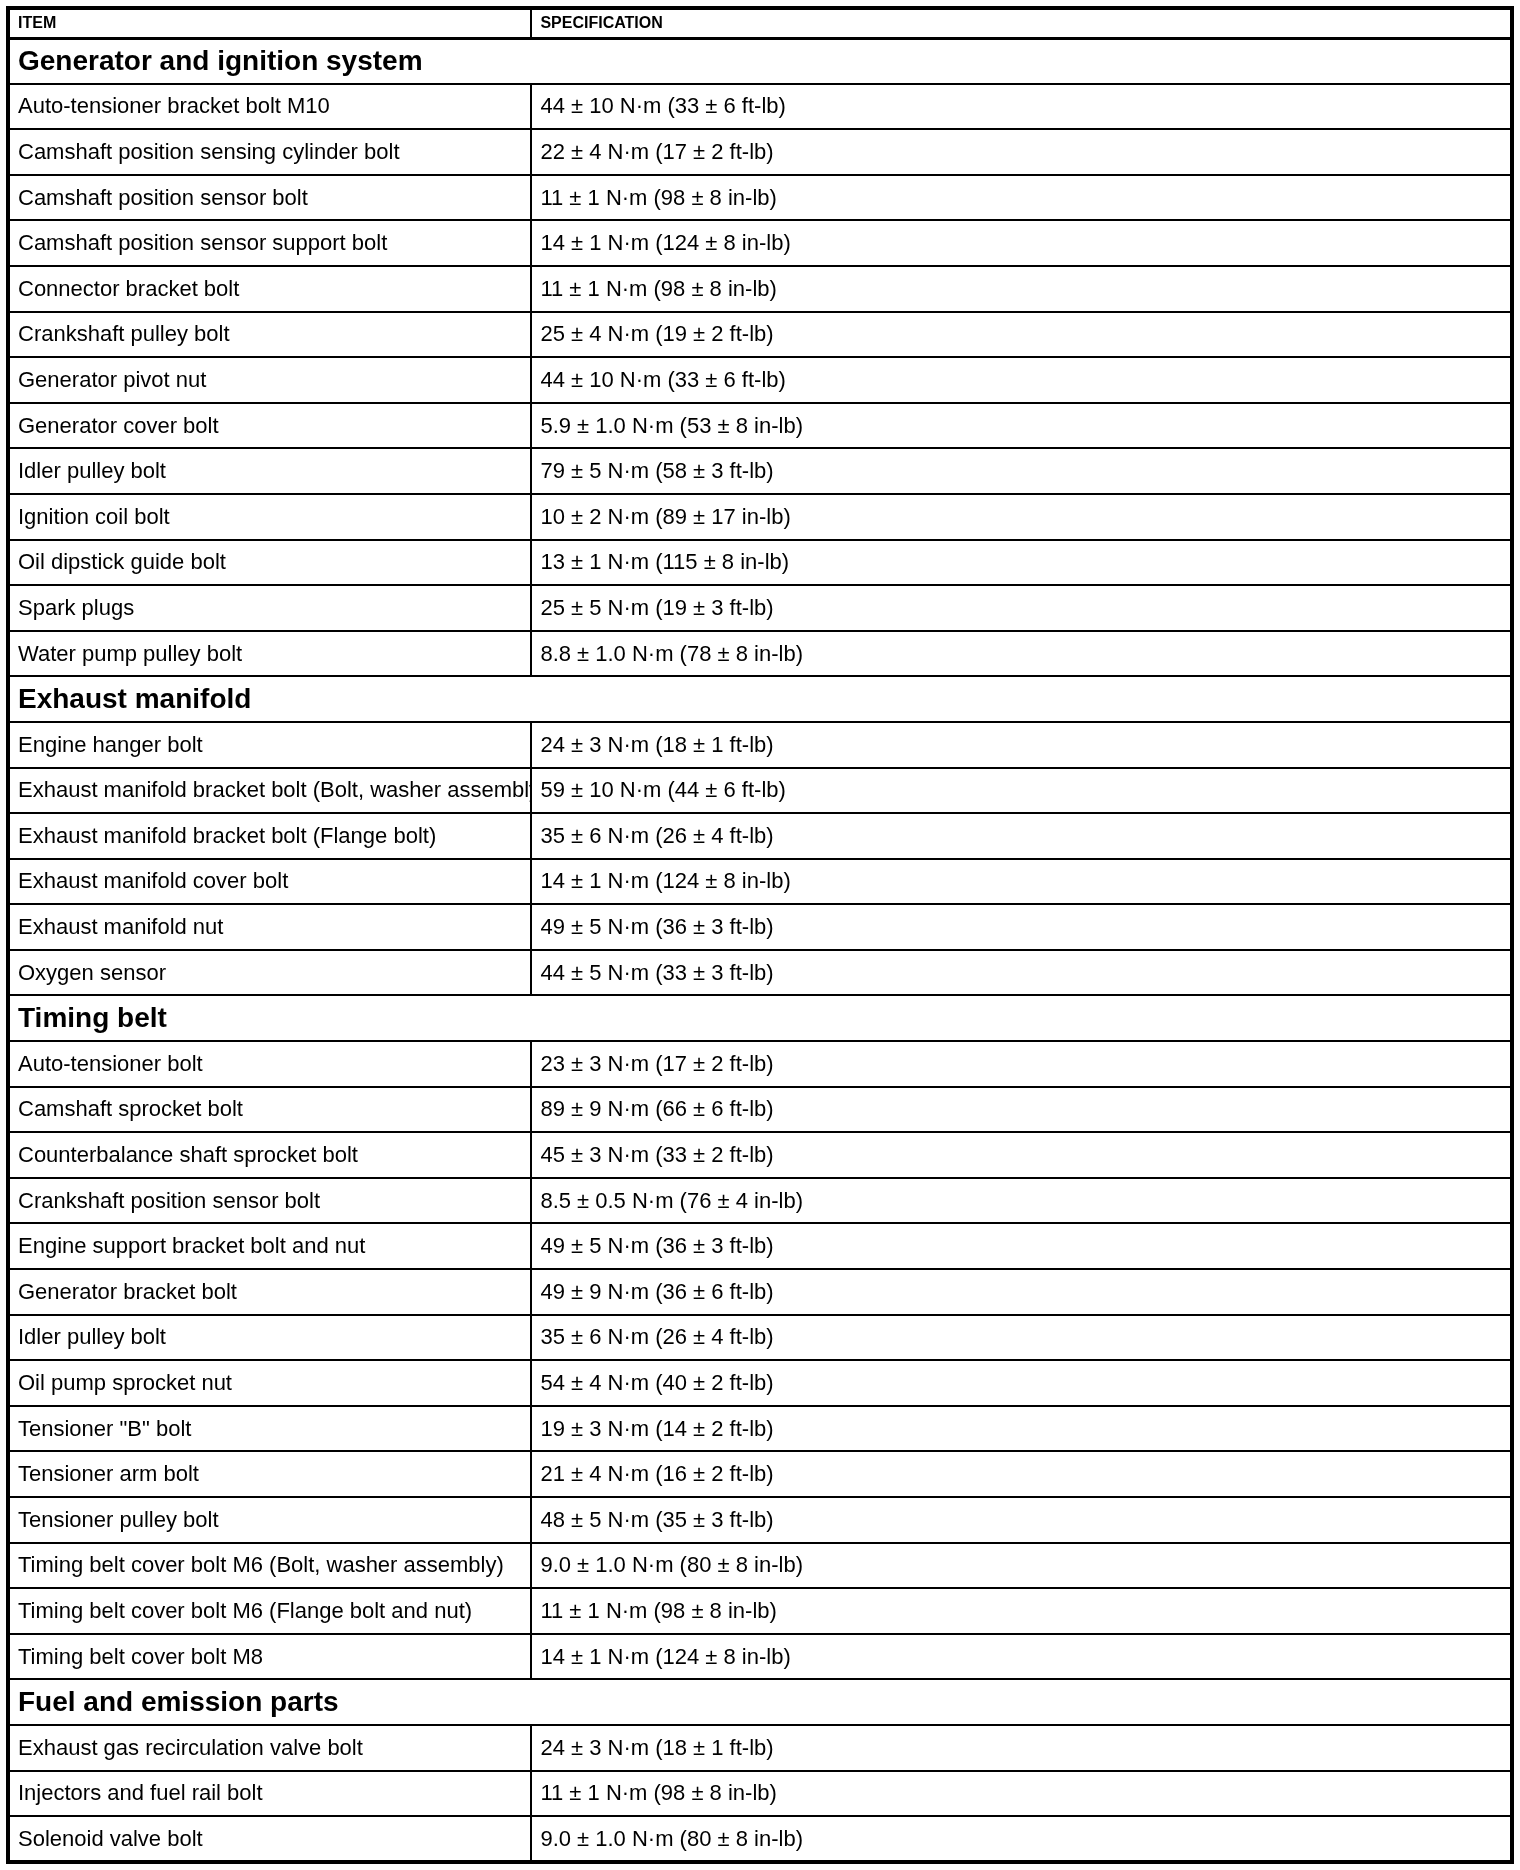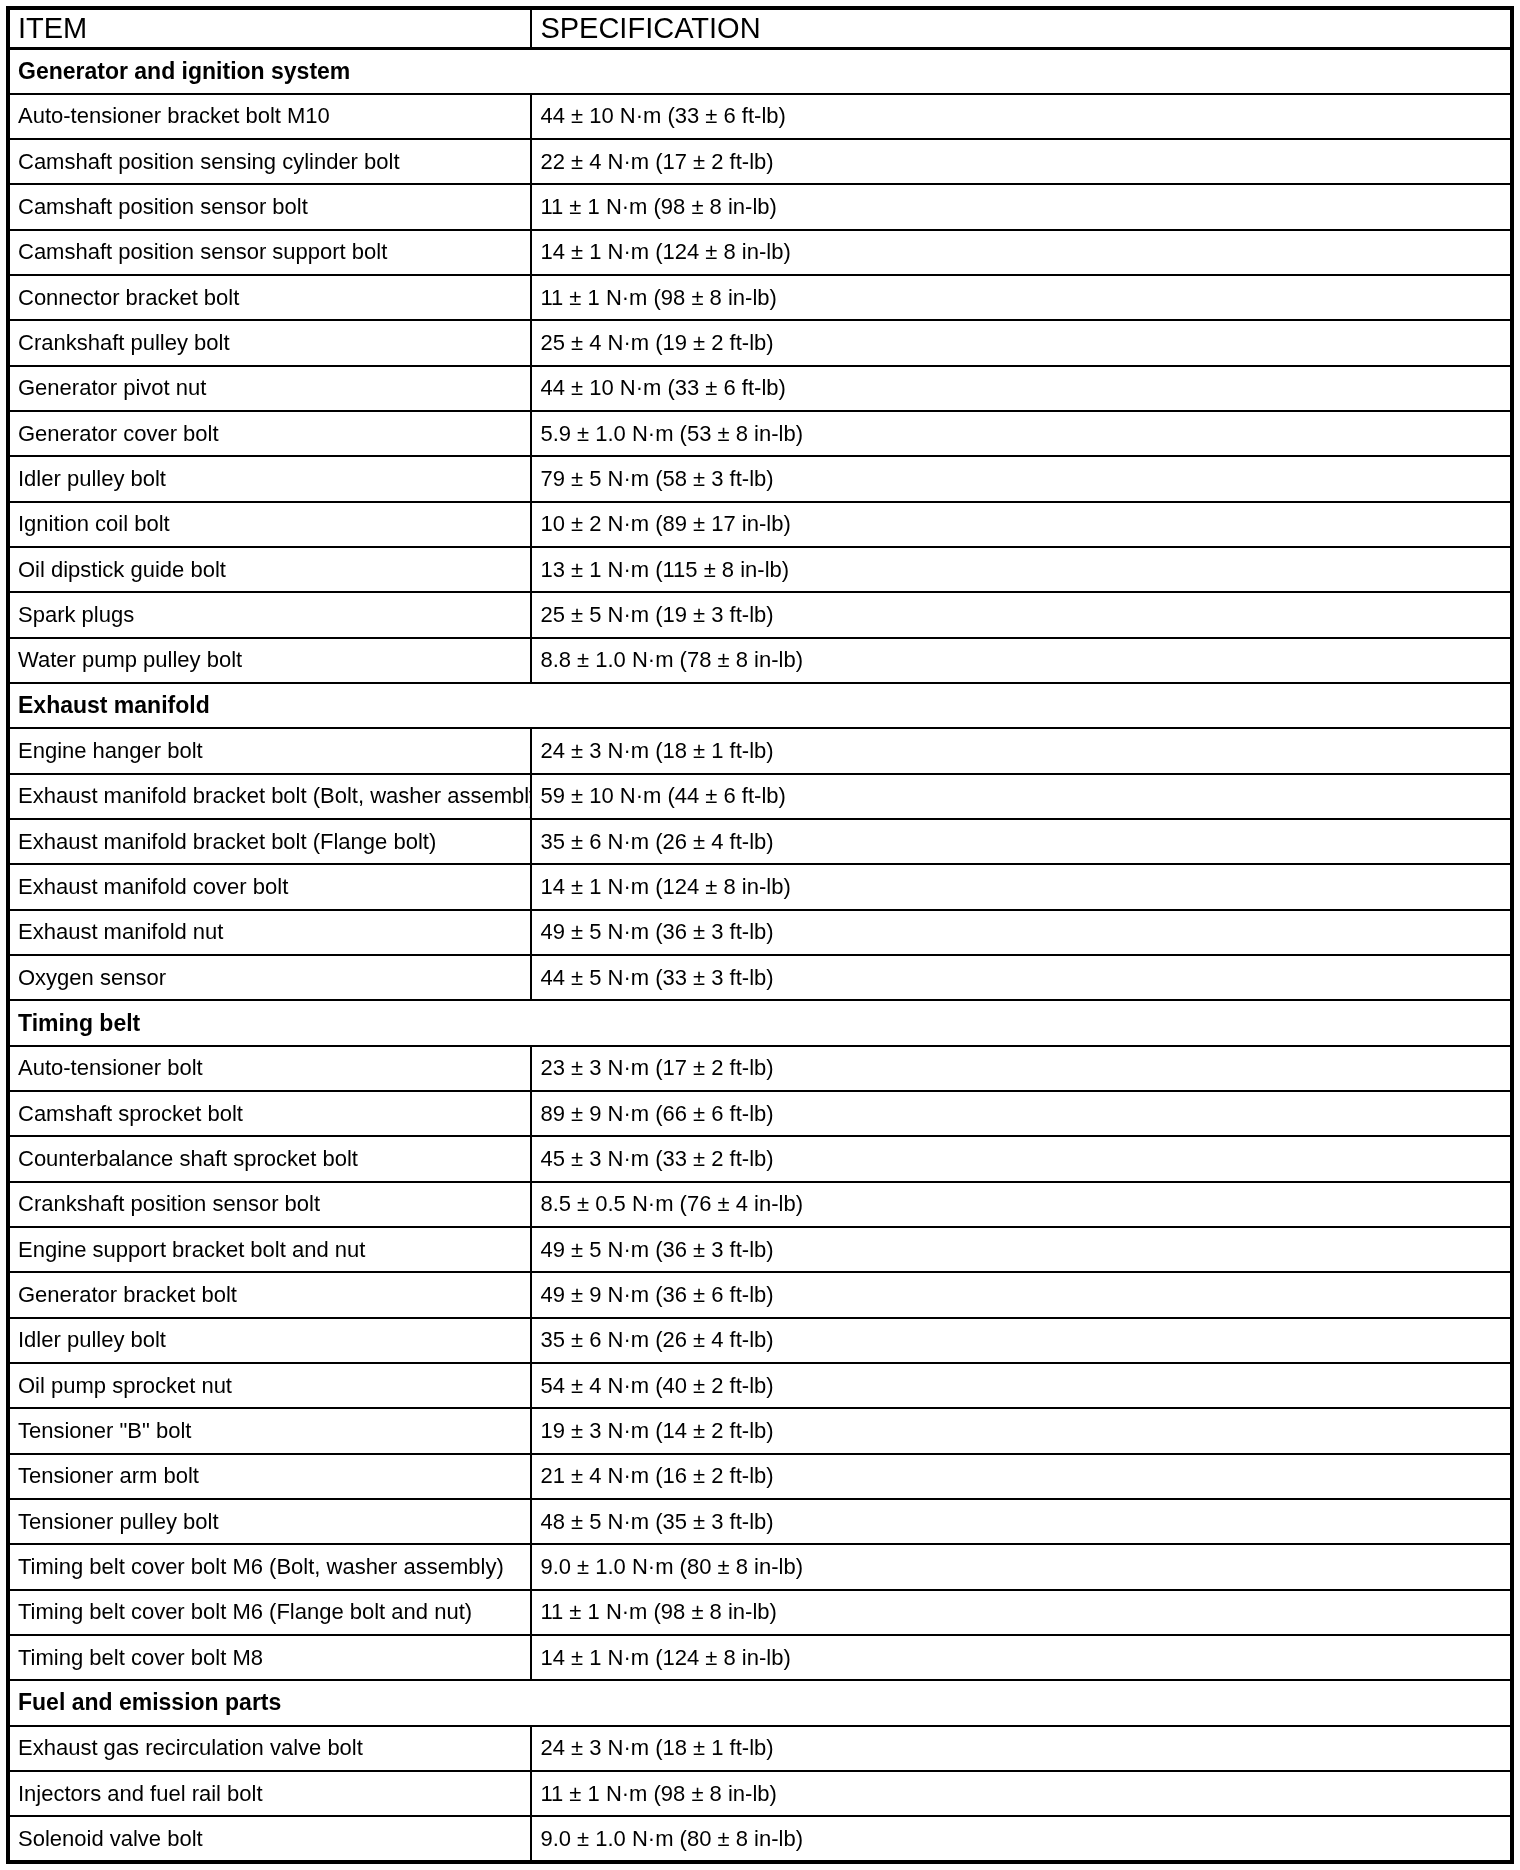--- a/index.html
+++ b/index.html
@@ -28,31 +28,31 @@
     font-family: "Liberation Sans", sans-serif;
     font-size: 22px;
     color: #000000;
     text-align: left;
     vertical-align: middle;
     overflow: hidden;
     white-space: nowrap;
   }
   thead th {
     height: 30px;
-    font-weight: 400;
-    font-size: 29px;
+    font-weight: 700;
+    font-size: 16px;
     border-bottom: 3px solid #000000;
   }
   tbody td {
     height: 42px;
     font-weight: 400;
   }
   tbody td.section {
     font-weight: 700;
-    font-size: 23px;
+    font-size: 28px;
   }
 </style>
 </head>
 <body>
 
 <div class="page">
   <table class="spec-table">
     <colgroup>
       <col style="width:34.8%">
       <col style="width:65.2%">

